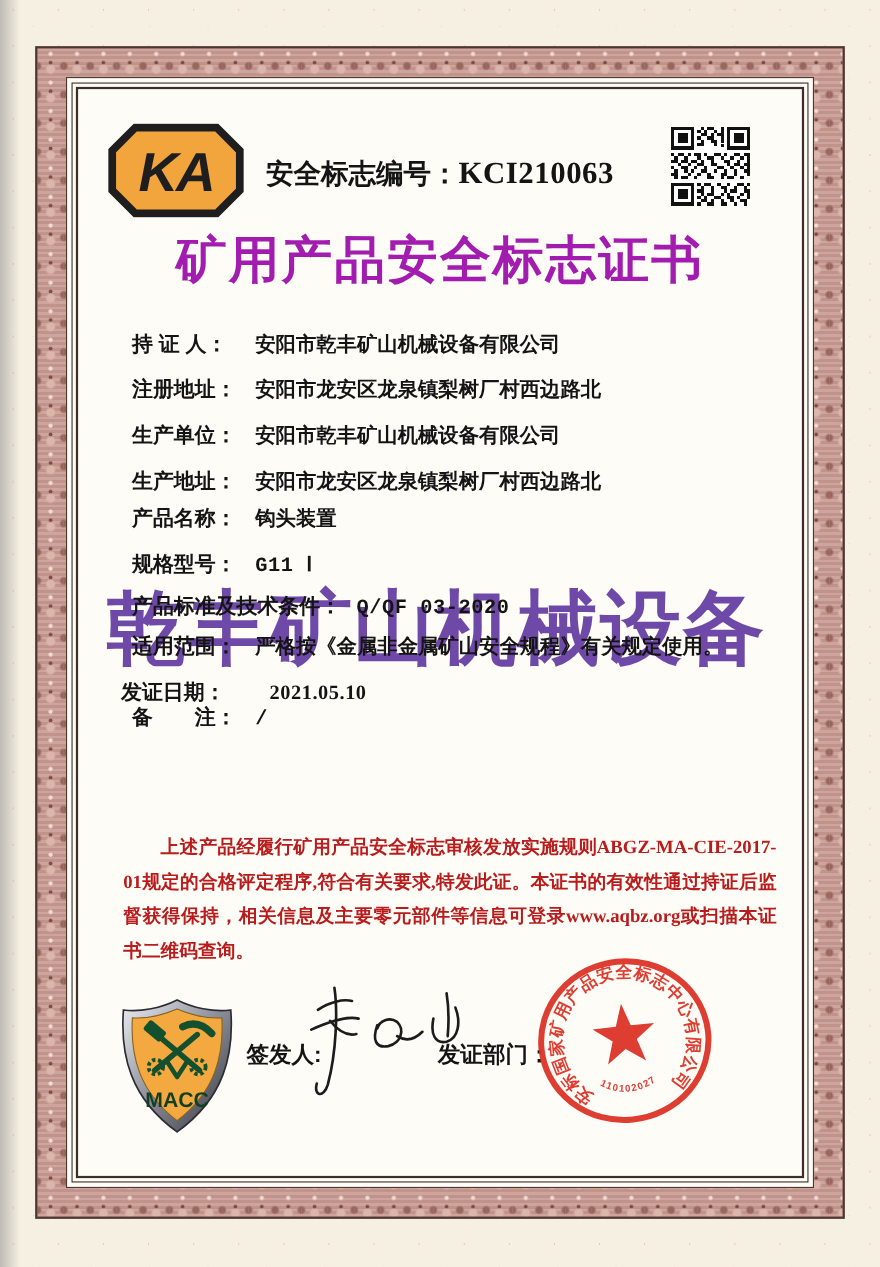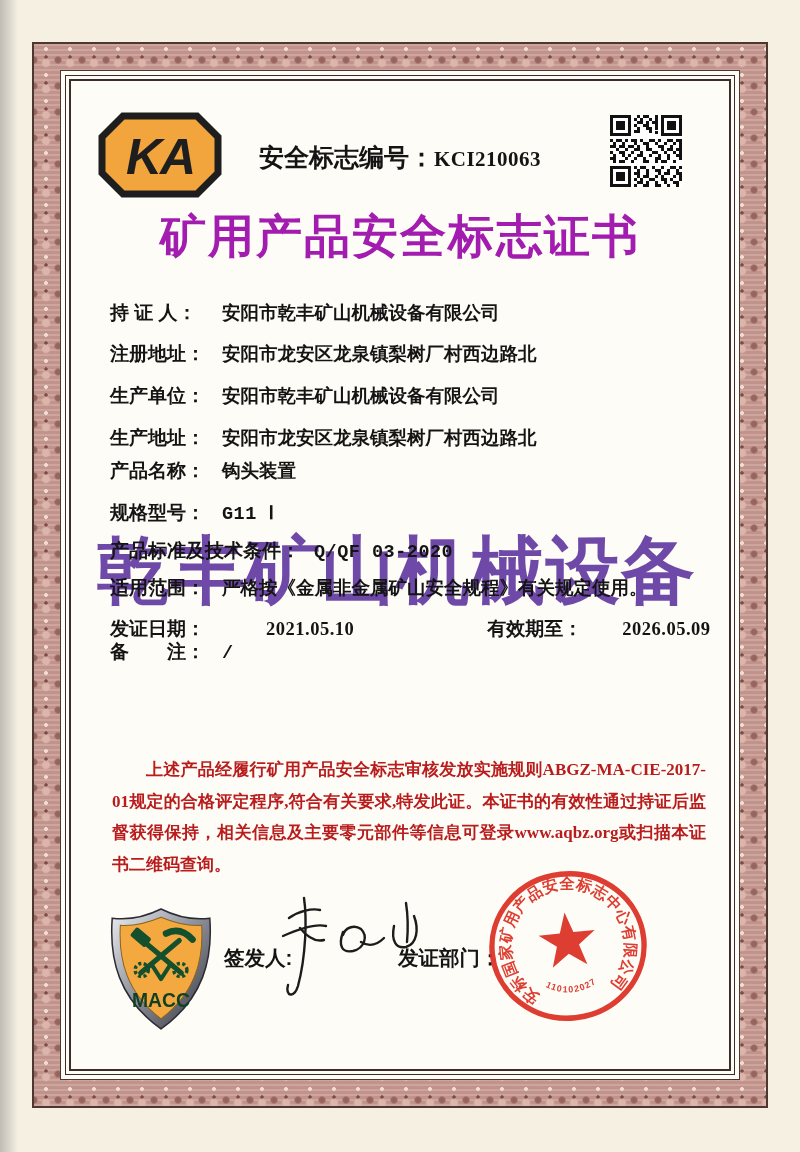--- a/index.html
+++ b/index.html
@@ -39,33 +39,33 @@
 
   .wm { position:absolute; left:96px; top:522px; z-index:1; white-space:nowrap;
         font-size:74px; font-weight:700; letter-spacing:1px; color:#4c1d95; opacity:.8;
         font-family:"Liberation Sans", sans-serif; }
 
   .content { position:absolute; inset:0; z-index:2;border-radius:12px; }
 
   .ka { position:absolute; left:98px; top:112px; }
   .certno { position:absolute; left:240px; top:141px; width:320px; text-align:center; white-space:nowrap; }
   .certno .lbl { font-size:25px; font-weight:700; }
-  .certno .val { font-size:21px; font-weight:600; font-family:"Liberation Serif", serif; letter-spacing:.5px; }
+  .certno .val { font-size:28px; font-weight:600; font-family:"Liberation Serif", serif; letter-spacing:.5px; }
   .qr { position:absolute; left:610px; top:113px; }
 
   .title { position:absolute; left:0; top:206px; width:100%; text-align:center;
            font-family:"Liberation Serif", serif; font-weight:900; font-size:46px; letter-spacing:2px; color:#a21caf; }
 
   .row { position:absolute; left:110px; display:flex; align-items:baseline; width:620px; }
-  .row .label { flex:0 0 112px; font-size:19px; font-weight:700; white-space:pre; }
+  .row .label { flex:0 0 112px; font-size:19px; font-weight:700; white-space:pre;margin-left:10px; }
   .row.long .label { flex:0 0 auto; margin-right:14px; }
   .row .value { font-family:Liberation Mono, monospace; font-size:18.5px; font-weight:600; white-space:nowrap; }
   .row .value.latin { letter-spacing:.5px; }
 
-  .dates { position:absolute; left:110px; top:616px; display:flex; align-items:baseline;gap:21px; }
+  .dates { position:absolute; left:110px; top:616px; display:flex; align-items:baseline; }
   .dates .label { font-size:19px; font-weight:700; }
   .dates .value { font-family:"Liberation Serif", serif; font-size:18.5px; font-weight:700; margin-left:40px; letter-spacing:.5px;text-align:right; }
   .dates .g2 { margin-left:112px; display:flex; align-items:baseline; }
 
   .statement { position:absolute; left:112px; top:754px; width:594px;
     font-family:"Liberation Serif", serif; font-size:17px; font-weight:700;
     line-height:31.5px; text-indent:2em; text-align:justify; color:#b91c1c; word-break:break-all; }
 
   .shield { position:absolute; left:104px; top:906px; }
   .signer-label, .issuer-label { position:absolute; top:944px; font-size:20.5px; font-weight:700; white-space:nowrap; }
@@ -265,24 +265,20 @@
     <span class="value latin">Q/QF 03-2020</span>
   </div>
   <div class="row" style="top:575px">
     <span class="label">适用范围：</span>
     <span class="value">严格按《金属非金属矿山安全规程》有关规定使用。</span>
   </div>
 
   <div class="dates">
     <span class="label">发证日期：</span>
     <span class="value">2021.05.10</span>
-    <span class="g2">
-      <span class="label">有效期至：</span>
-      <span class="value">2026.05.09</span>
-    </span>
   </div>
 
   <div class="row" style="top:639px">
     <span class="label">备　　注：</span>
     <span class="value">/</span>
   </div>
 
   <div class="statement">上述产品经履行矿用产品安全标志审核发放实施规则ABGZ-MA-CIE-2017-01规定的合格评定程序,符合有关要求,特发此证。本证书的有效性通过持证后监督获得保持，相关信息及主要零元部件等信息可登录www.aqbz.org或扫描本证书二维码查询。</div>
 
   <svg class="shield" width="114" height="126" viewBox="0 0 112 124">

